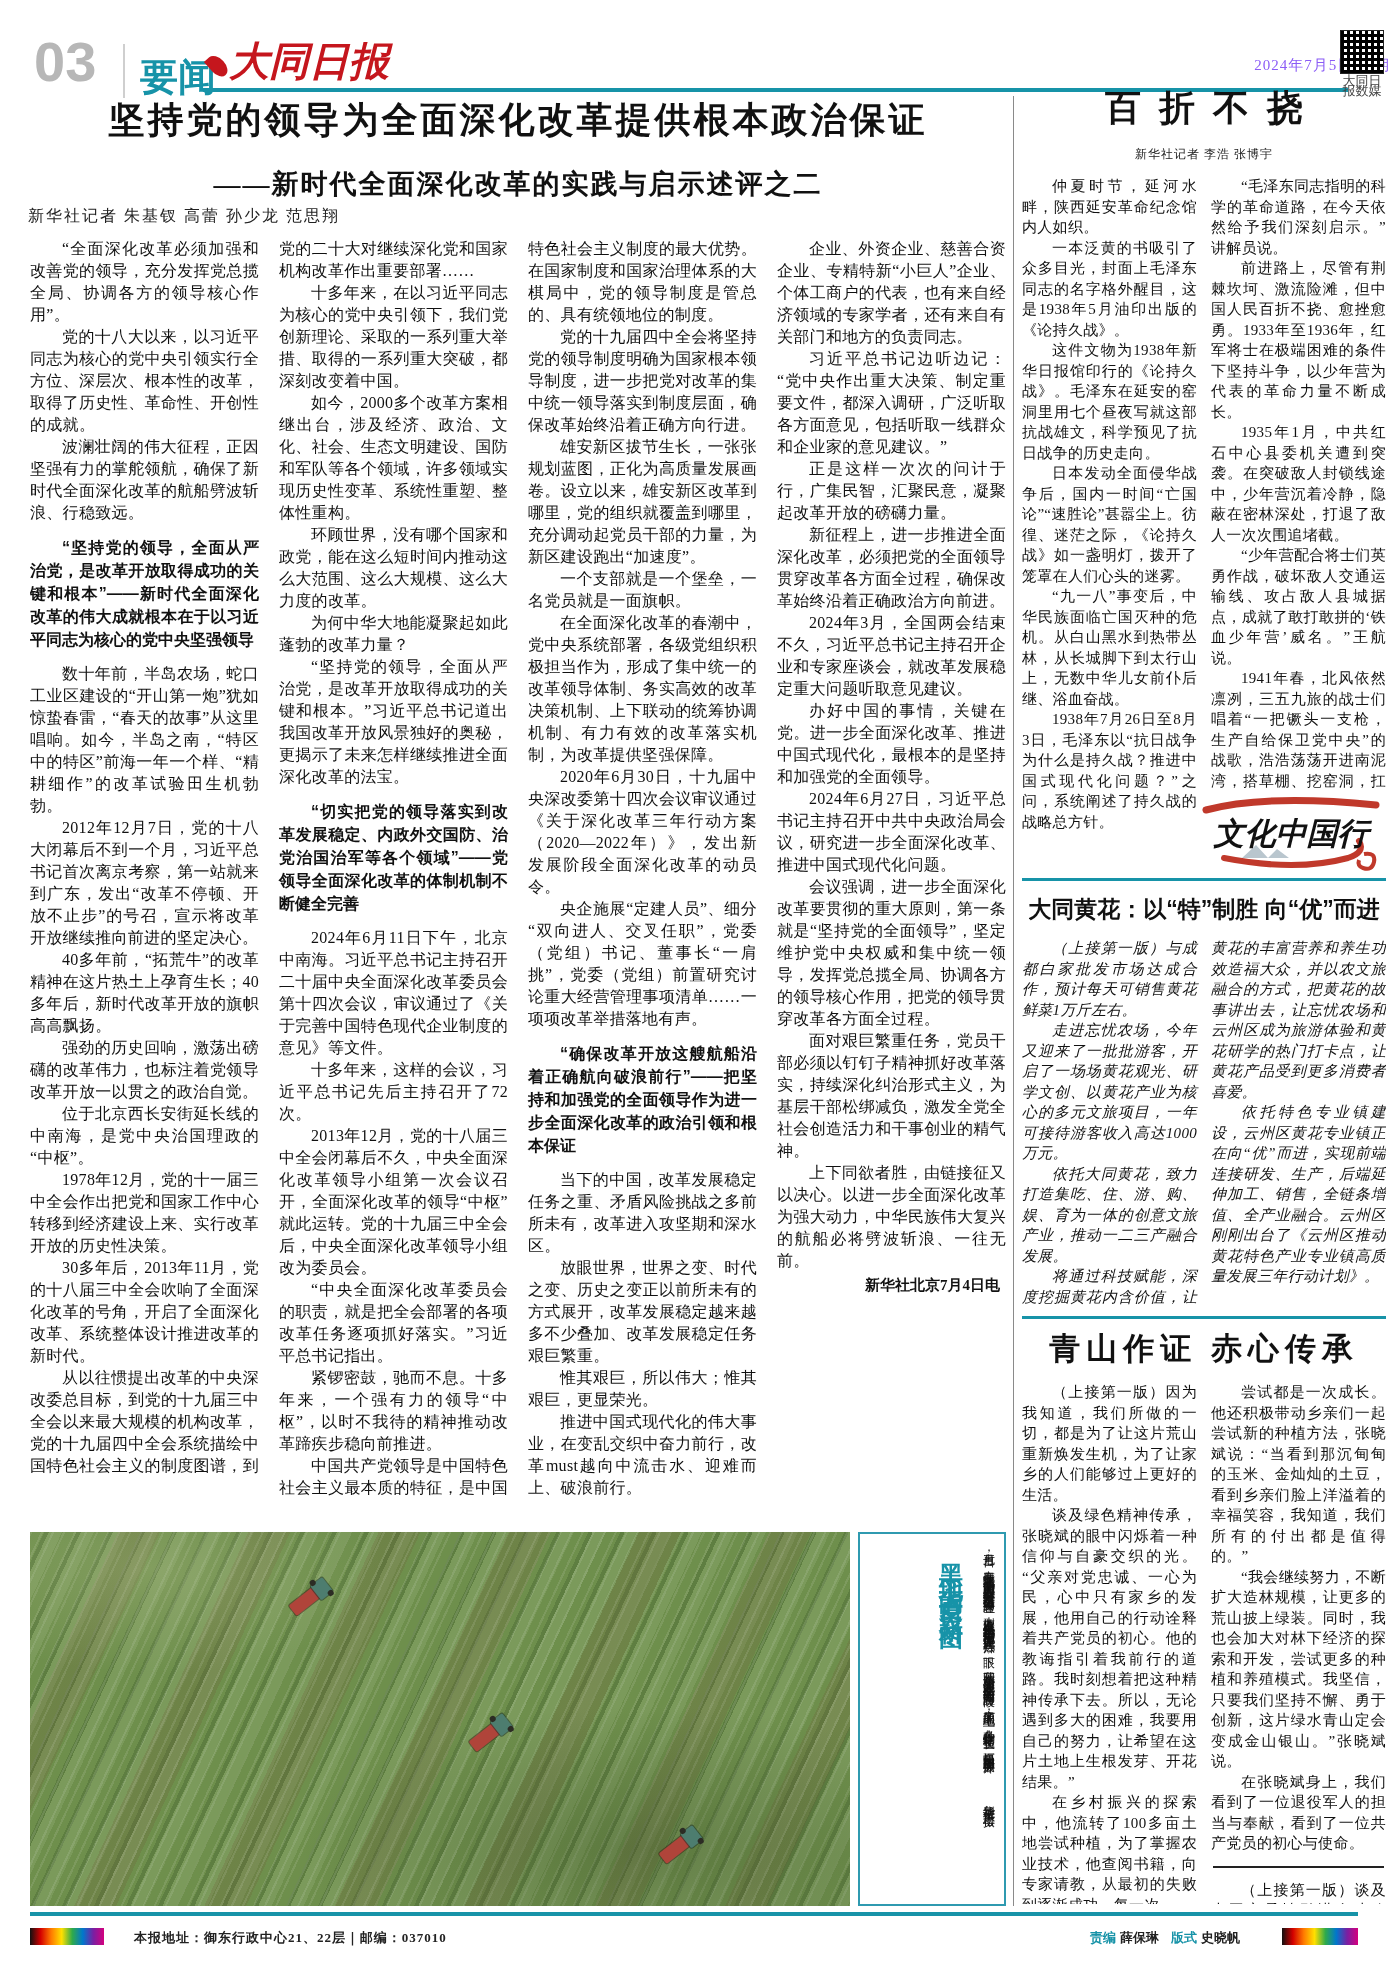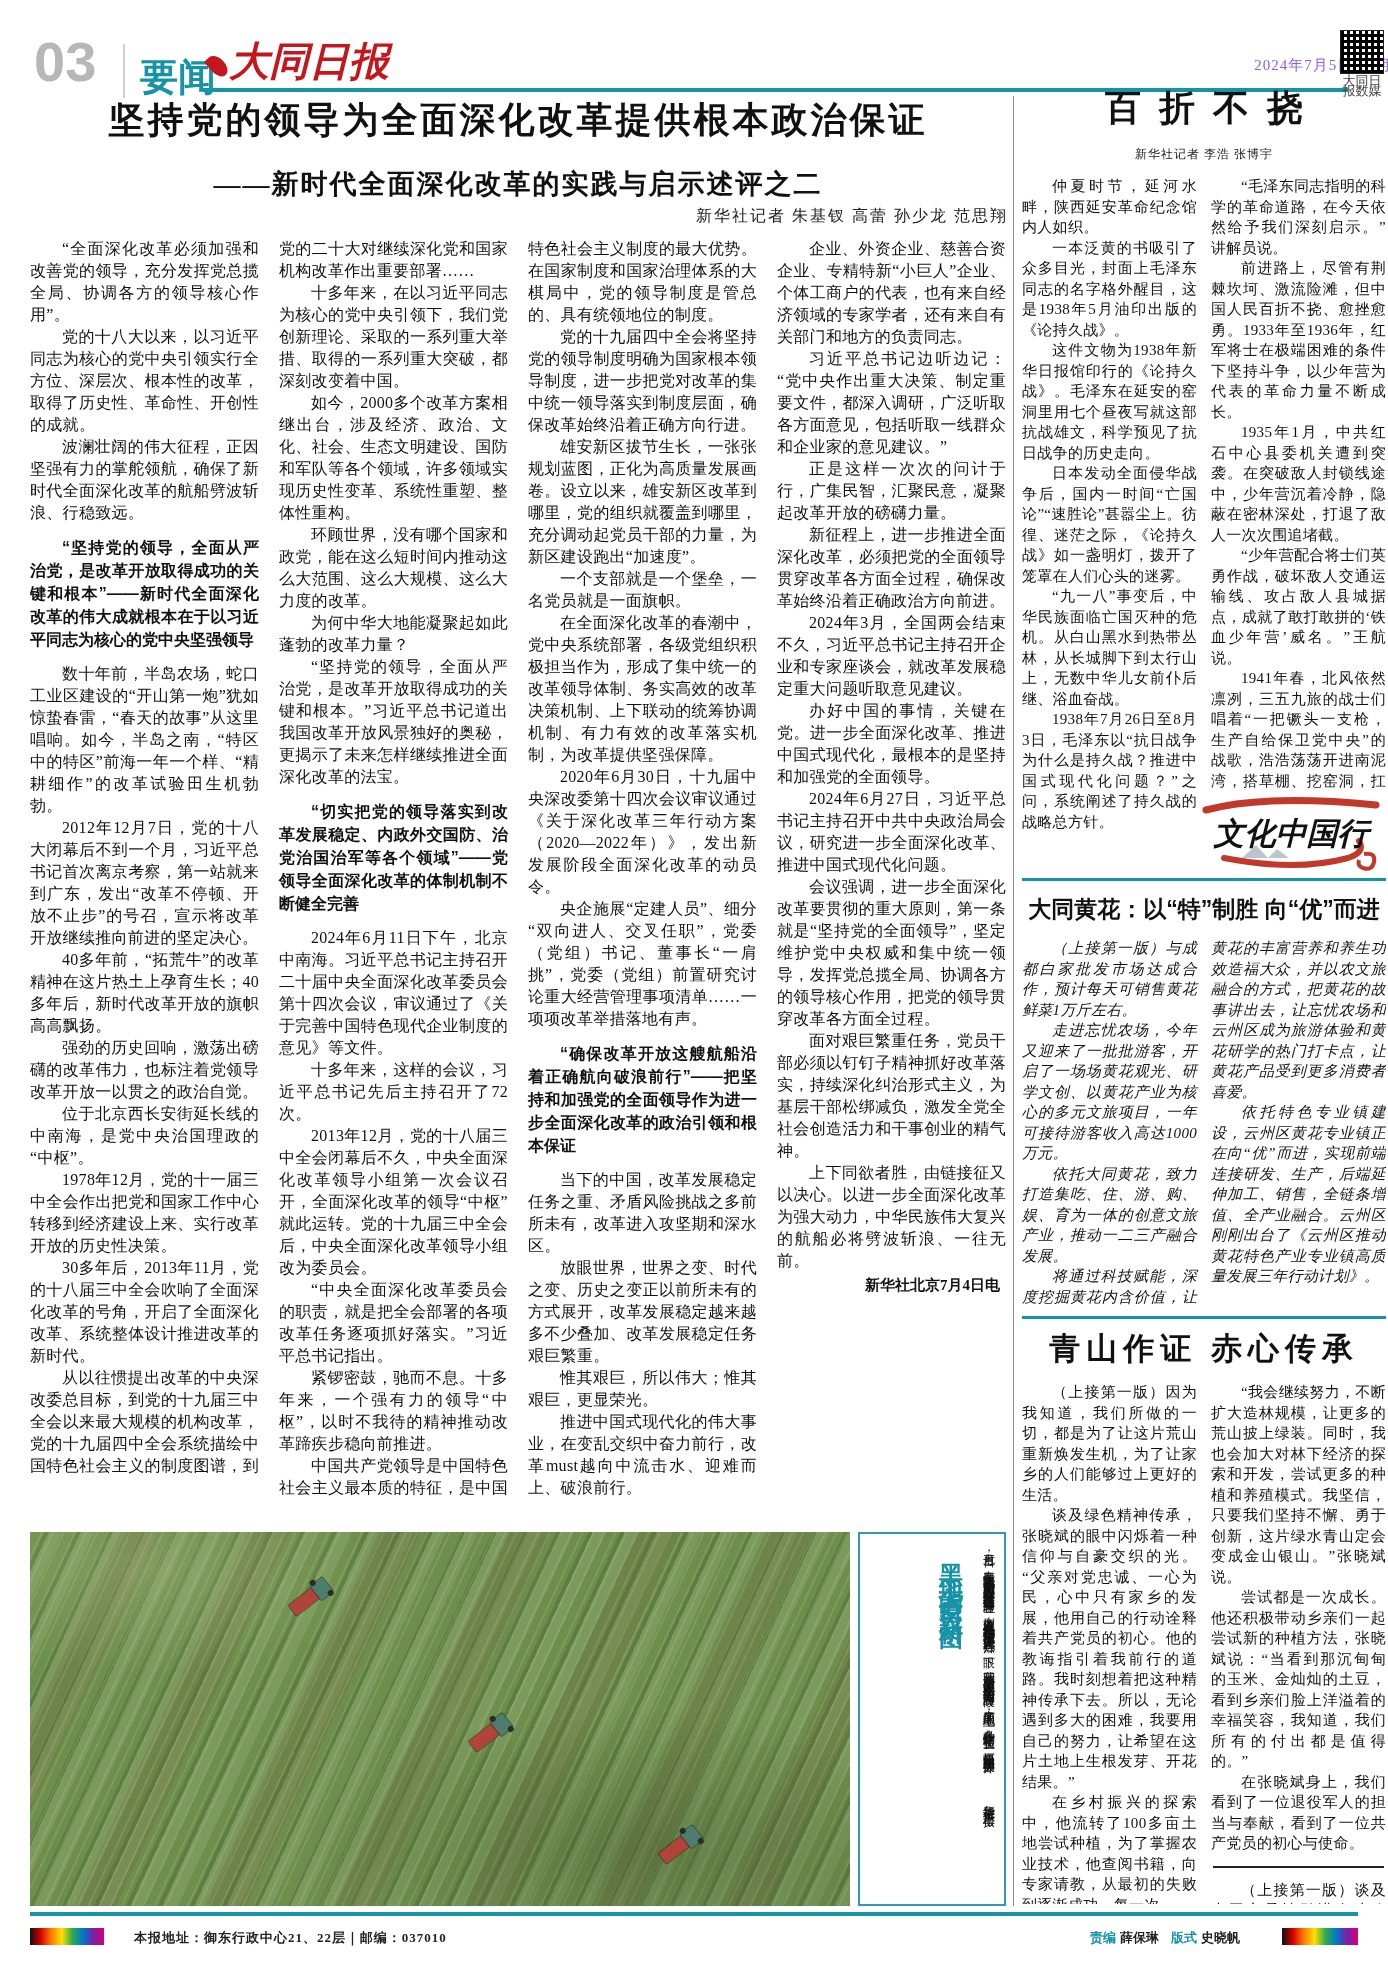--- a/index.html
+++ b/index.html
@@ -13,21 +13,21 @@
   #masthead{left:210px;top:42px;font-size:40px;font-weight:900;font-style:italic;color:#c5161d;line-height:1;white-space:nowrap;}
   .flame{display:inline-block;width:15px;height:24px;background:#c5161d;border-radius:0 60% 55% 55%;transform:rotate(-42deg);margin-right:4px;vertical-align:middle;}
   #head-rule{left:203px;top:88px;width:1145px;height:4px;background:#1793a8;}
   #page-date{left:1216px;top:56px;width:190px;font-size:15px;color:#8b5cf6;letter-spacing:1px;text-align:right;}
   #qr{left:1340px;top:30px;width:42px;height:42px;border:1px solid #222;
       background:repeating-linear-gradient(0deg,#000 0 3px,transparent 3px 6px),repeating-linear-gradient(90deg,#000 0 3px,#fff 3px 6px);}
   #qr-label{left:1340px;top:76px;width:44px;font-size:13px;color:#444;text-align:center;line-height:10px;}
   
   #main-headline{left:28px;top:100px;width:980px;text-align:center;font-size:36px;font-weight:900;letter-spacing:3px;line-height:1.1;font-family:"Liberation Sans","DejaVu Sans",sans-serif;}
   #main-subtitle{left:28px;top:166px;width:980px;text-align:center;font-size:27px;font-weight:bold;letter-spacing:2px;}
-  #main-byline{left:28px;top:206px;width:980px;text-align:right;font-size:16px;letter-spacing:2px;color:#222;}
+  #main-byline{left:28px;top:206px;width:980px;text-align:left;font-size:16px;letter-spacing:2px;color:#222;}
   #main-flow{left:30px;top:238px;width:976px;height:1280px;column-count:4;column-gap:20px;column-fill:auto;overflow:hidden;}
   .para{margin:0;text-indent:2em;text-align:justify;font-size:16px;line-height:22px;letter-spacing:.3px;}
   .subhead{margin:12px 0;text-indent:2em;text-align:justify;font-size:16px;line-height:23px;font-weight:bold;font-family:"Liberation Sans","DejaVu Sans",sans-serif;}
   .dateline{margin:4px 0 0;text-align:right;font-weight:bold;font-size:15px;padding-right:6px;}
   .colrule{height:2px;background:#222;margin:12px 2px;border:none;}
   
   #mid-divider{left:1013px;top:96px;width:1px;height:1810px;background:#8a8a8a;}
   #a1-head{left:1022px;top:84px;width:364px;text-align:center;font-size:36px;font-weight:900;letter-spacing:18px;text-indent:18px;}
   #a1-byline{left:1022px;top:146px;width:364px;text-align:center;font-size:12px;color:#222;letter-spacing:1px;}
   #a1-body{left:1022px;top:176px;width:364px;height:694px;column-count:2;column-gap:14px;column-fill:auto;overflow:hidden;}
@@ -171,22 +171,22 @@
 
   <div class="abs teal-rule" style="top:1316px;"></div>
   <div class="abs" id="a3-head">青山作证 赤心传承</div>
   <div class="abs" id="a3-cols">
     <div class="scol">
         <p class="para">（上接第一版）因为我知道，我们所做的一切，都是为了让这片荒山重新焕发生机，为了让家乡的人们能够过上更好的生活。</p>
         <p class="para">谈及绿色精神传承，张晓斌的眼中闪烁着一种信仰与自豪交织的光。“父亲对党忠诚、一心为民，心中只有家乡的发展，他用自己的行动诠释着共产党员的初心。他的教诲指引着我前行的道路。我时刻想着把这种精神传承下去。所以，无论遇到多大的困难，我要用自己的努力，让希望在这片土地上生根发芽、开花结果。”</p>
         <p class="para">在乡村振兴的探索中，他流转了100多亩土地尝试种植，为了掌握农业技术，他查阅书籍，向专家请教，从最初的失败到逐渐成功，每一次</p>
       </div>
     <div class="scol">
+        <p class="para">尝试都是一次成长。他还积极带动乡亲们一起尝试新的种植方法，张晓斌说：“当看到那沉甸甸的玉米、金灿灿的土豆，看到乡亲们脸上洋溢着的幸福笑容，我知道，我们所有的付出都是值得的。”</p>
         <p class="para">“我会继续努力，不断扩大造林规模，让更多的荒山披上绿装。同时，我也会加大对林下经济的探索和开发，尝试更多的种植和养殖模式。我坚信，只要我们坚持不懈、勇于创新，这片绿水青山定会变成金山银山。”张晓斌说。</p>
-        <p class="para">尝试都是一次成长。他还积极带动乡亲们一起尝试新的种植方法，张晓斌说：“当看到那沉甸甸的玉米、金灿灿的土豆，看到乡亲们脸上洋溢着的幸福笑容，我知道，我们所有的付出都是值得的。”</p>
         <p class="para">在张晓斌身上，我们看到了一位退役军人的担当与奉献，看到了一位共产党员的初心与使命。</p>
         <p class="colrule"></p>
         <p class="para">（上接第一版）谈及大同市柔性引进人才政策，刘玉娥说：“好的政策为科室的发展注入了强大动力，让我们能够吸引和培养更多优秀人才，推动医疗技术不断进步。”</p>
       </div>
   </div>
 
   <div class="abs" id="photo">
     <div class="machine" style="left:258px;top:52px;">
       <div class="impl"></div>
         <div class="cab"></div>

